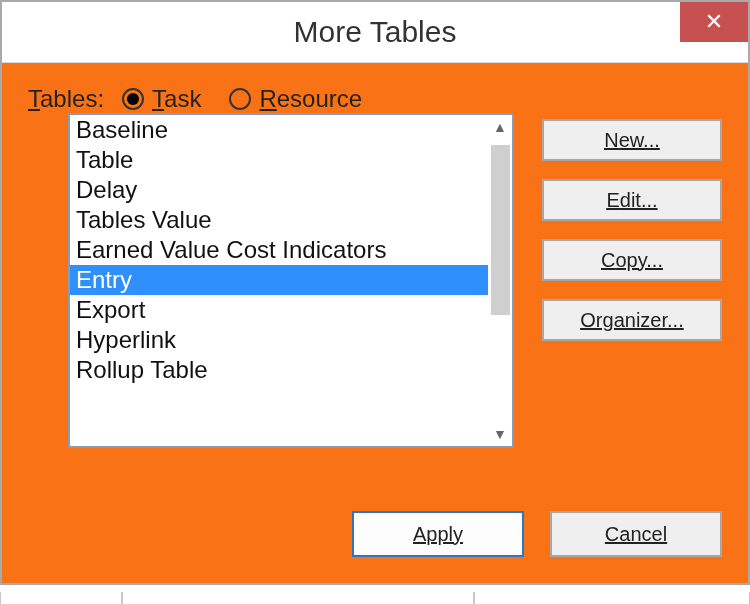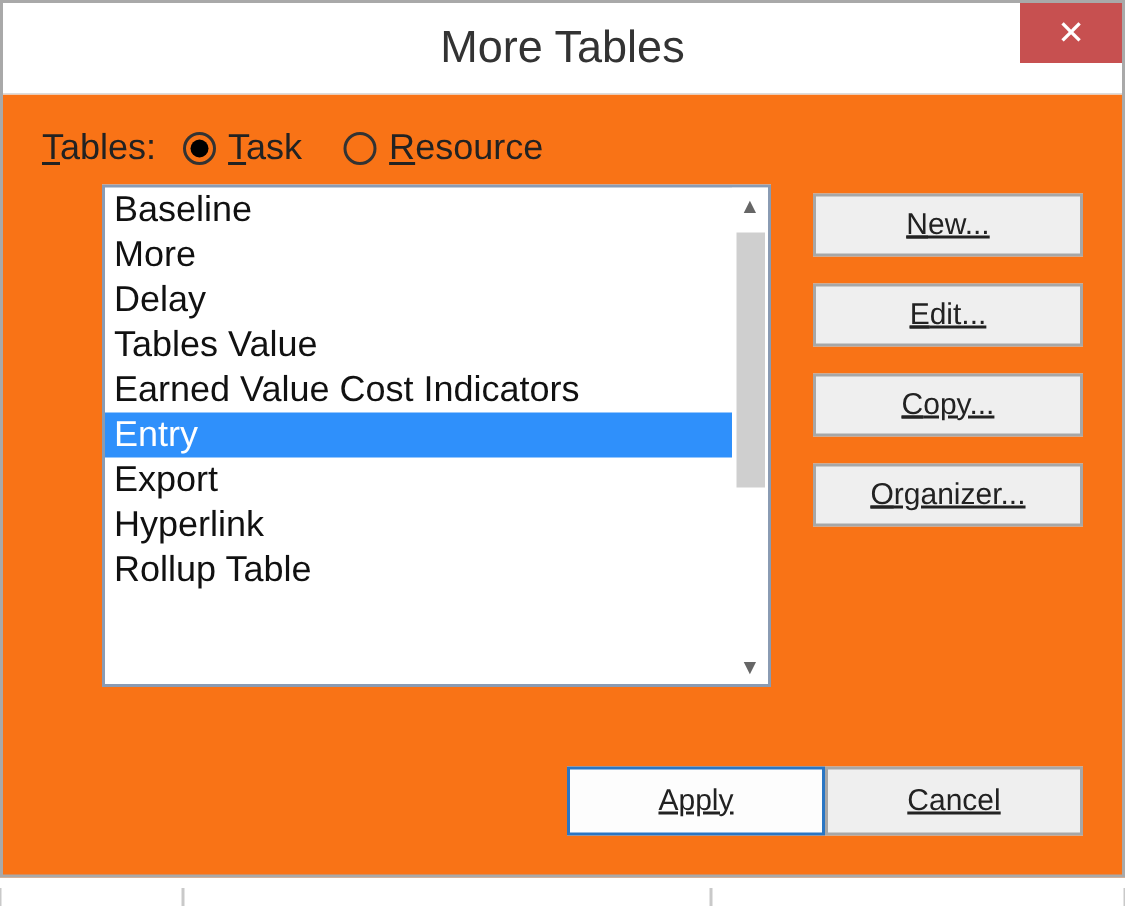--- a/index.html
+++ b/index.html
@@ -58,21 +58,20 @@
 
   .body {
     padding: 22px 26px 0 26px;
   }
 
   .filter-row {
     display: flex;
     align-items: center;
     font-size: 24px;
     color: #222;
-    margin-bottom: 10px;
   }
 
   .filter-label {
     margin-right: 18px;
   }
 
   .radio {
     display: flex;
     align-items: center;
     margin-right: 28px;
@@ -189,20 +188,21 @@
     justify-content: center;
     box-sizing: border-box;
     text-decoration: underline;
   }
 
   .bottom-buttons {
     position: absolute;
     right: 26px;
     bottom: 26px;
     display: flex;
+    gap: 26px;
   }
 
   .bottom-buttons .btn {
     width: 172px;
     height: 46px;
   }
 
   .btn.primary {
     border: 2px solid #2a76c4;
     background: #fdfdfd;
@@ -253,21 +253,21 @@
         <span class="circle"></span>
         <span><span class="ul">R</span>esource</span>
       </div>
     </div>
 
     <div class="main-row">
 
       <div class="listbox">
         <div class="list-items" id="list-items">
             <div class="list-item">Baseline</div>
-            <div class="list-item">More</div>
+            <div class="list-item">Table</div>
             <div class="list-item">Delay</div>
             <div class="list-item">Tables Value</div>
             <div class="list-item">Earned Value Cost Indicators</div>
             <div class="list-item selected">Entry</div>
             <div class="list-item">Export</div>
             <div class="list-item">Hyperlink</div>
             <div class="list-item">Rollup Table</div>
           </div>
         <div class="scrollbar">
           <div class="scroll-arrow up">▲</div>

